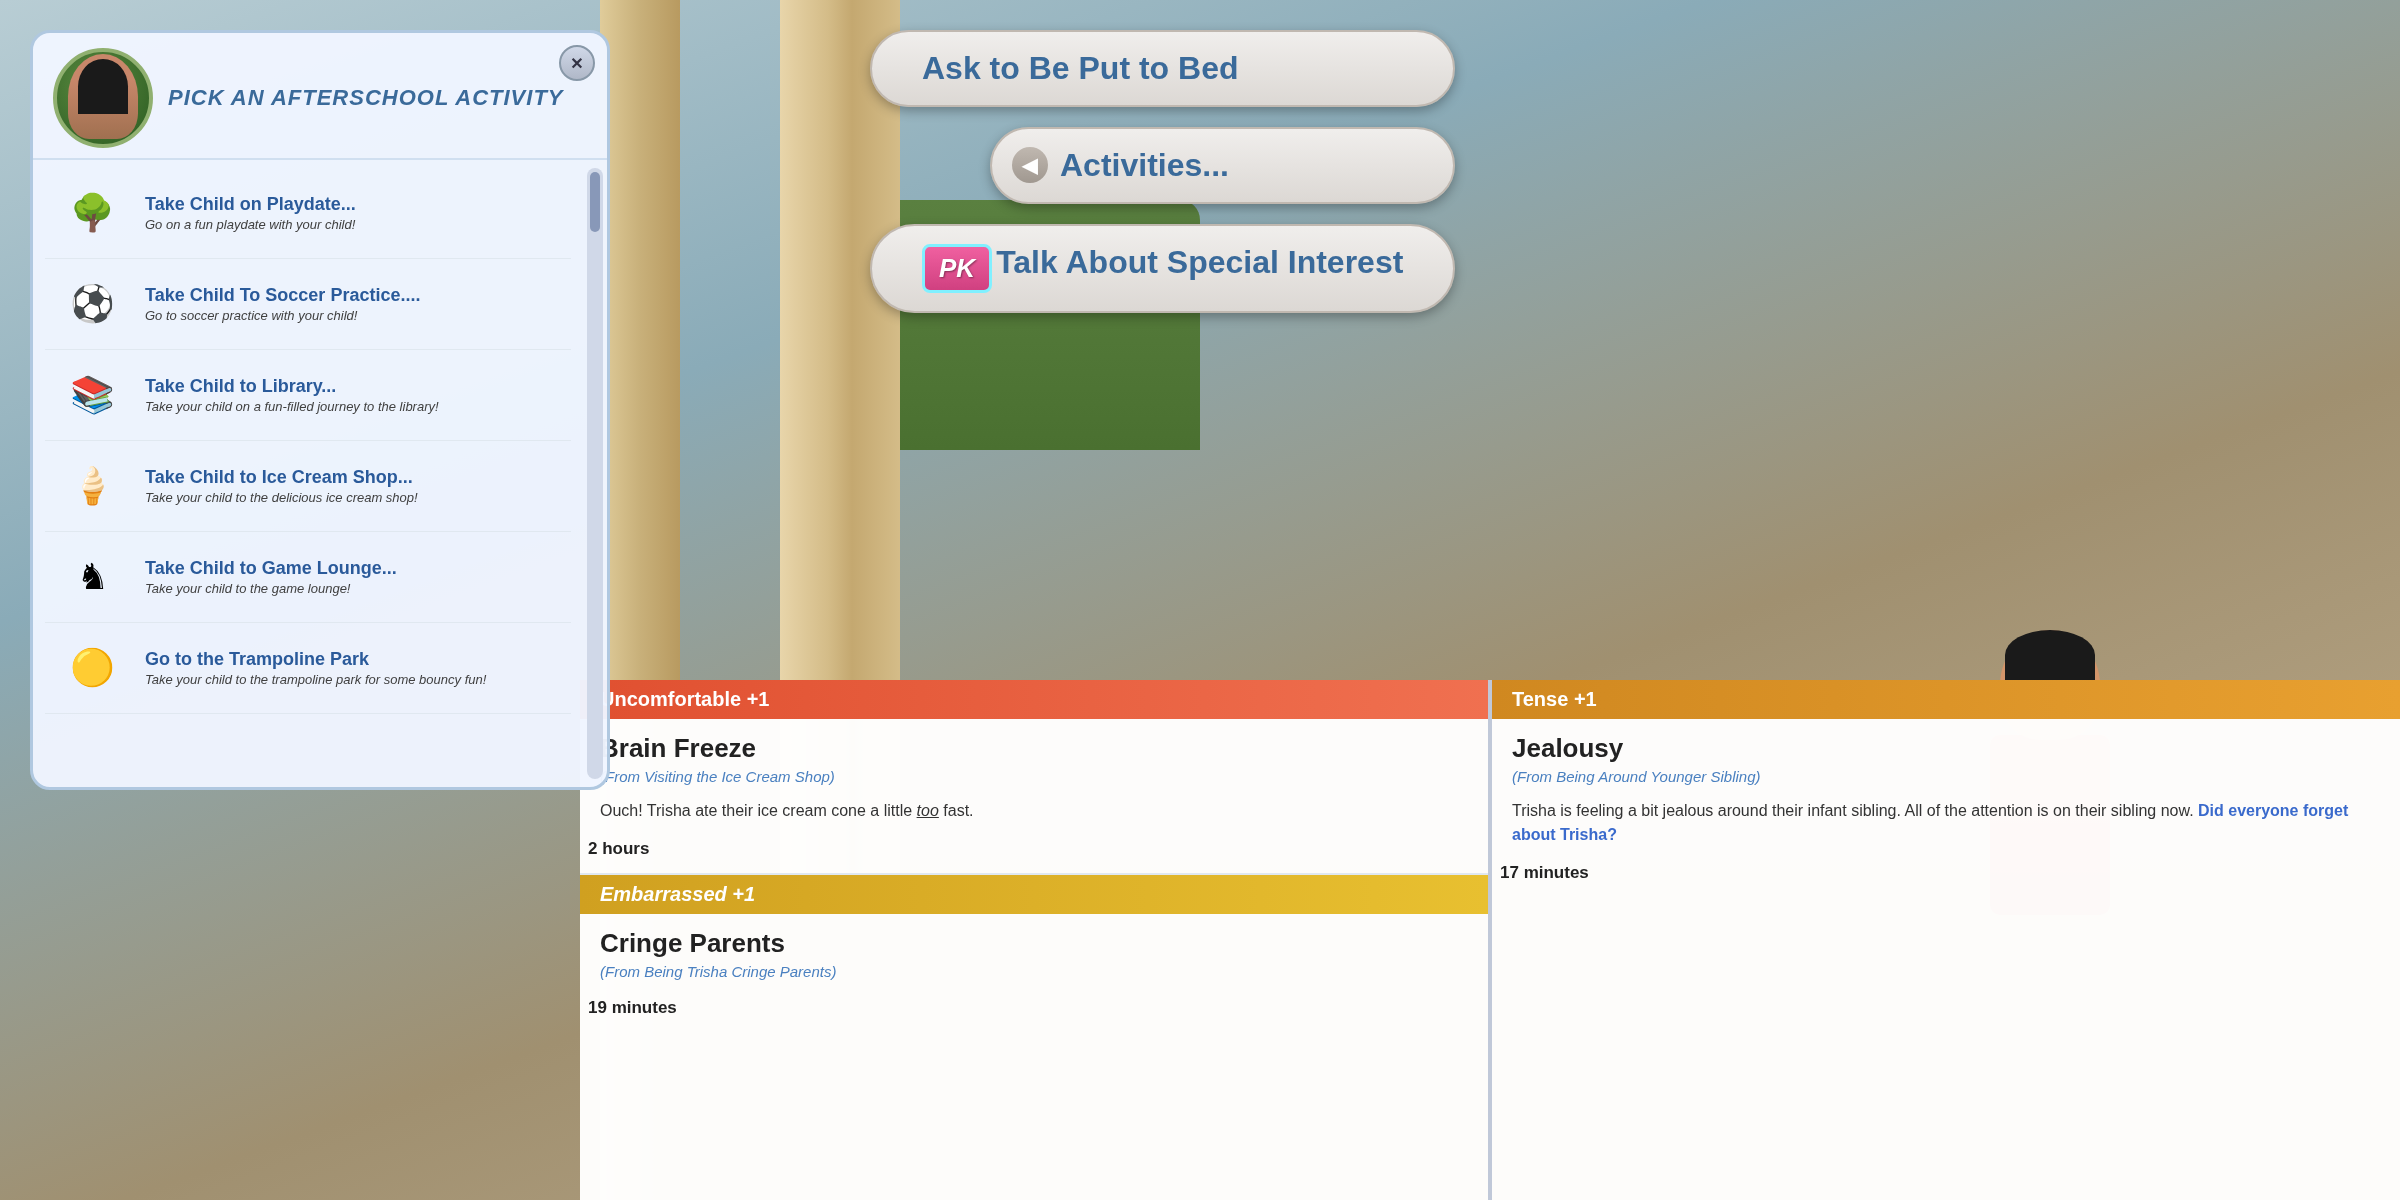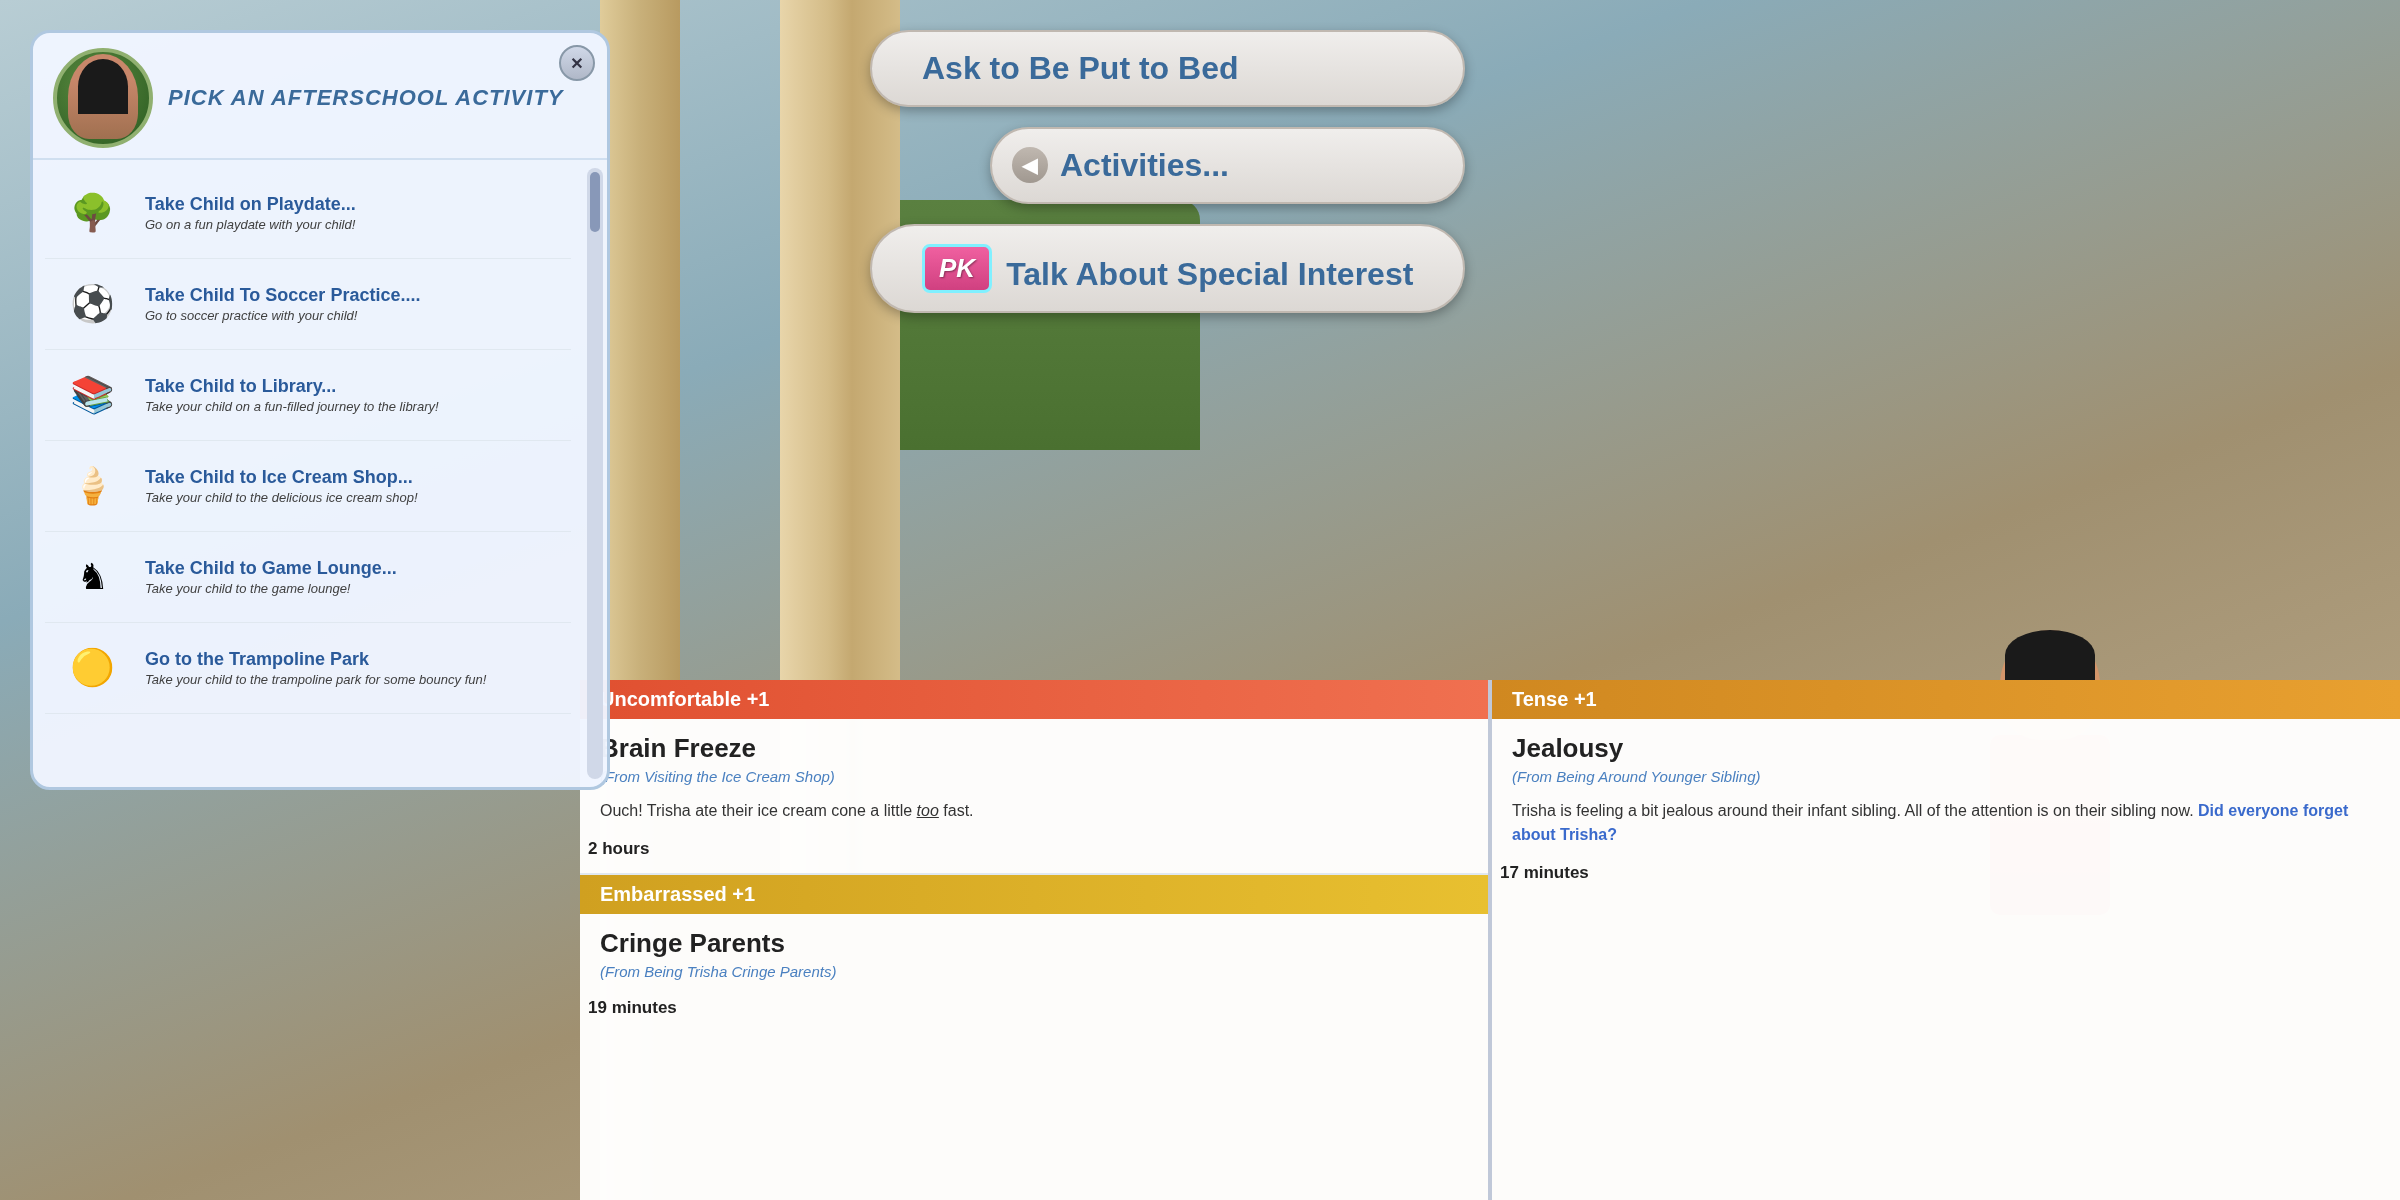--- a/index.html
+++ b/index.html
@@ -266,22 +266,22 @@
       gap: 12px;
     }
 
     .pie-button.activities {
       padding-left: 20px;
       margin-left: 120px;
     }
 
     .pie-button.special {
       display: flex;
-      align-items: flex-end;
-      gap: 14px;
+      align-items: flex-start;
+      gap: 4px;
     }
 
     .back-arrow {
       width: 36px;
       height: 36px;
       background: linear-gradient(180deg, #c0b8b0, #a09890);
       border-radius: 50%;
       display: flex;
       align-items: center;
       justify-content: center;
@@ -325,20 +325,21 @@
       padding: 8px 20px;
       font-size: 20px;
       font-weight: 700;
       color: white;
     }
     .mood-badge.uncomfortable {
       background: linear-gradient(90deg, #e05030, #f07050);
     }
     .mood-badge.embarrassed {
       background: linear-gradient(90deg, #d0a020, #e8c030);
+      font-style: italic;
     }
     .mood-badge.tense {
       background: linear-gradient(90deg, #d08820, #e8a030);
     }
 
     .moodlet-name {
       font-size: 26px;
       font-weight: 700;
       color: #222;
       padding: 14px 20px 4px;

